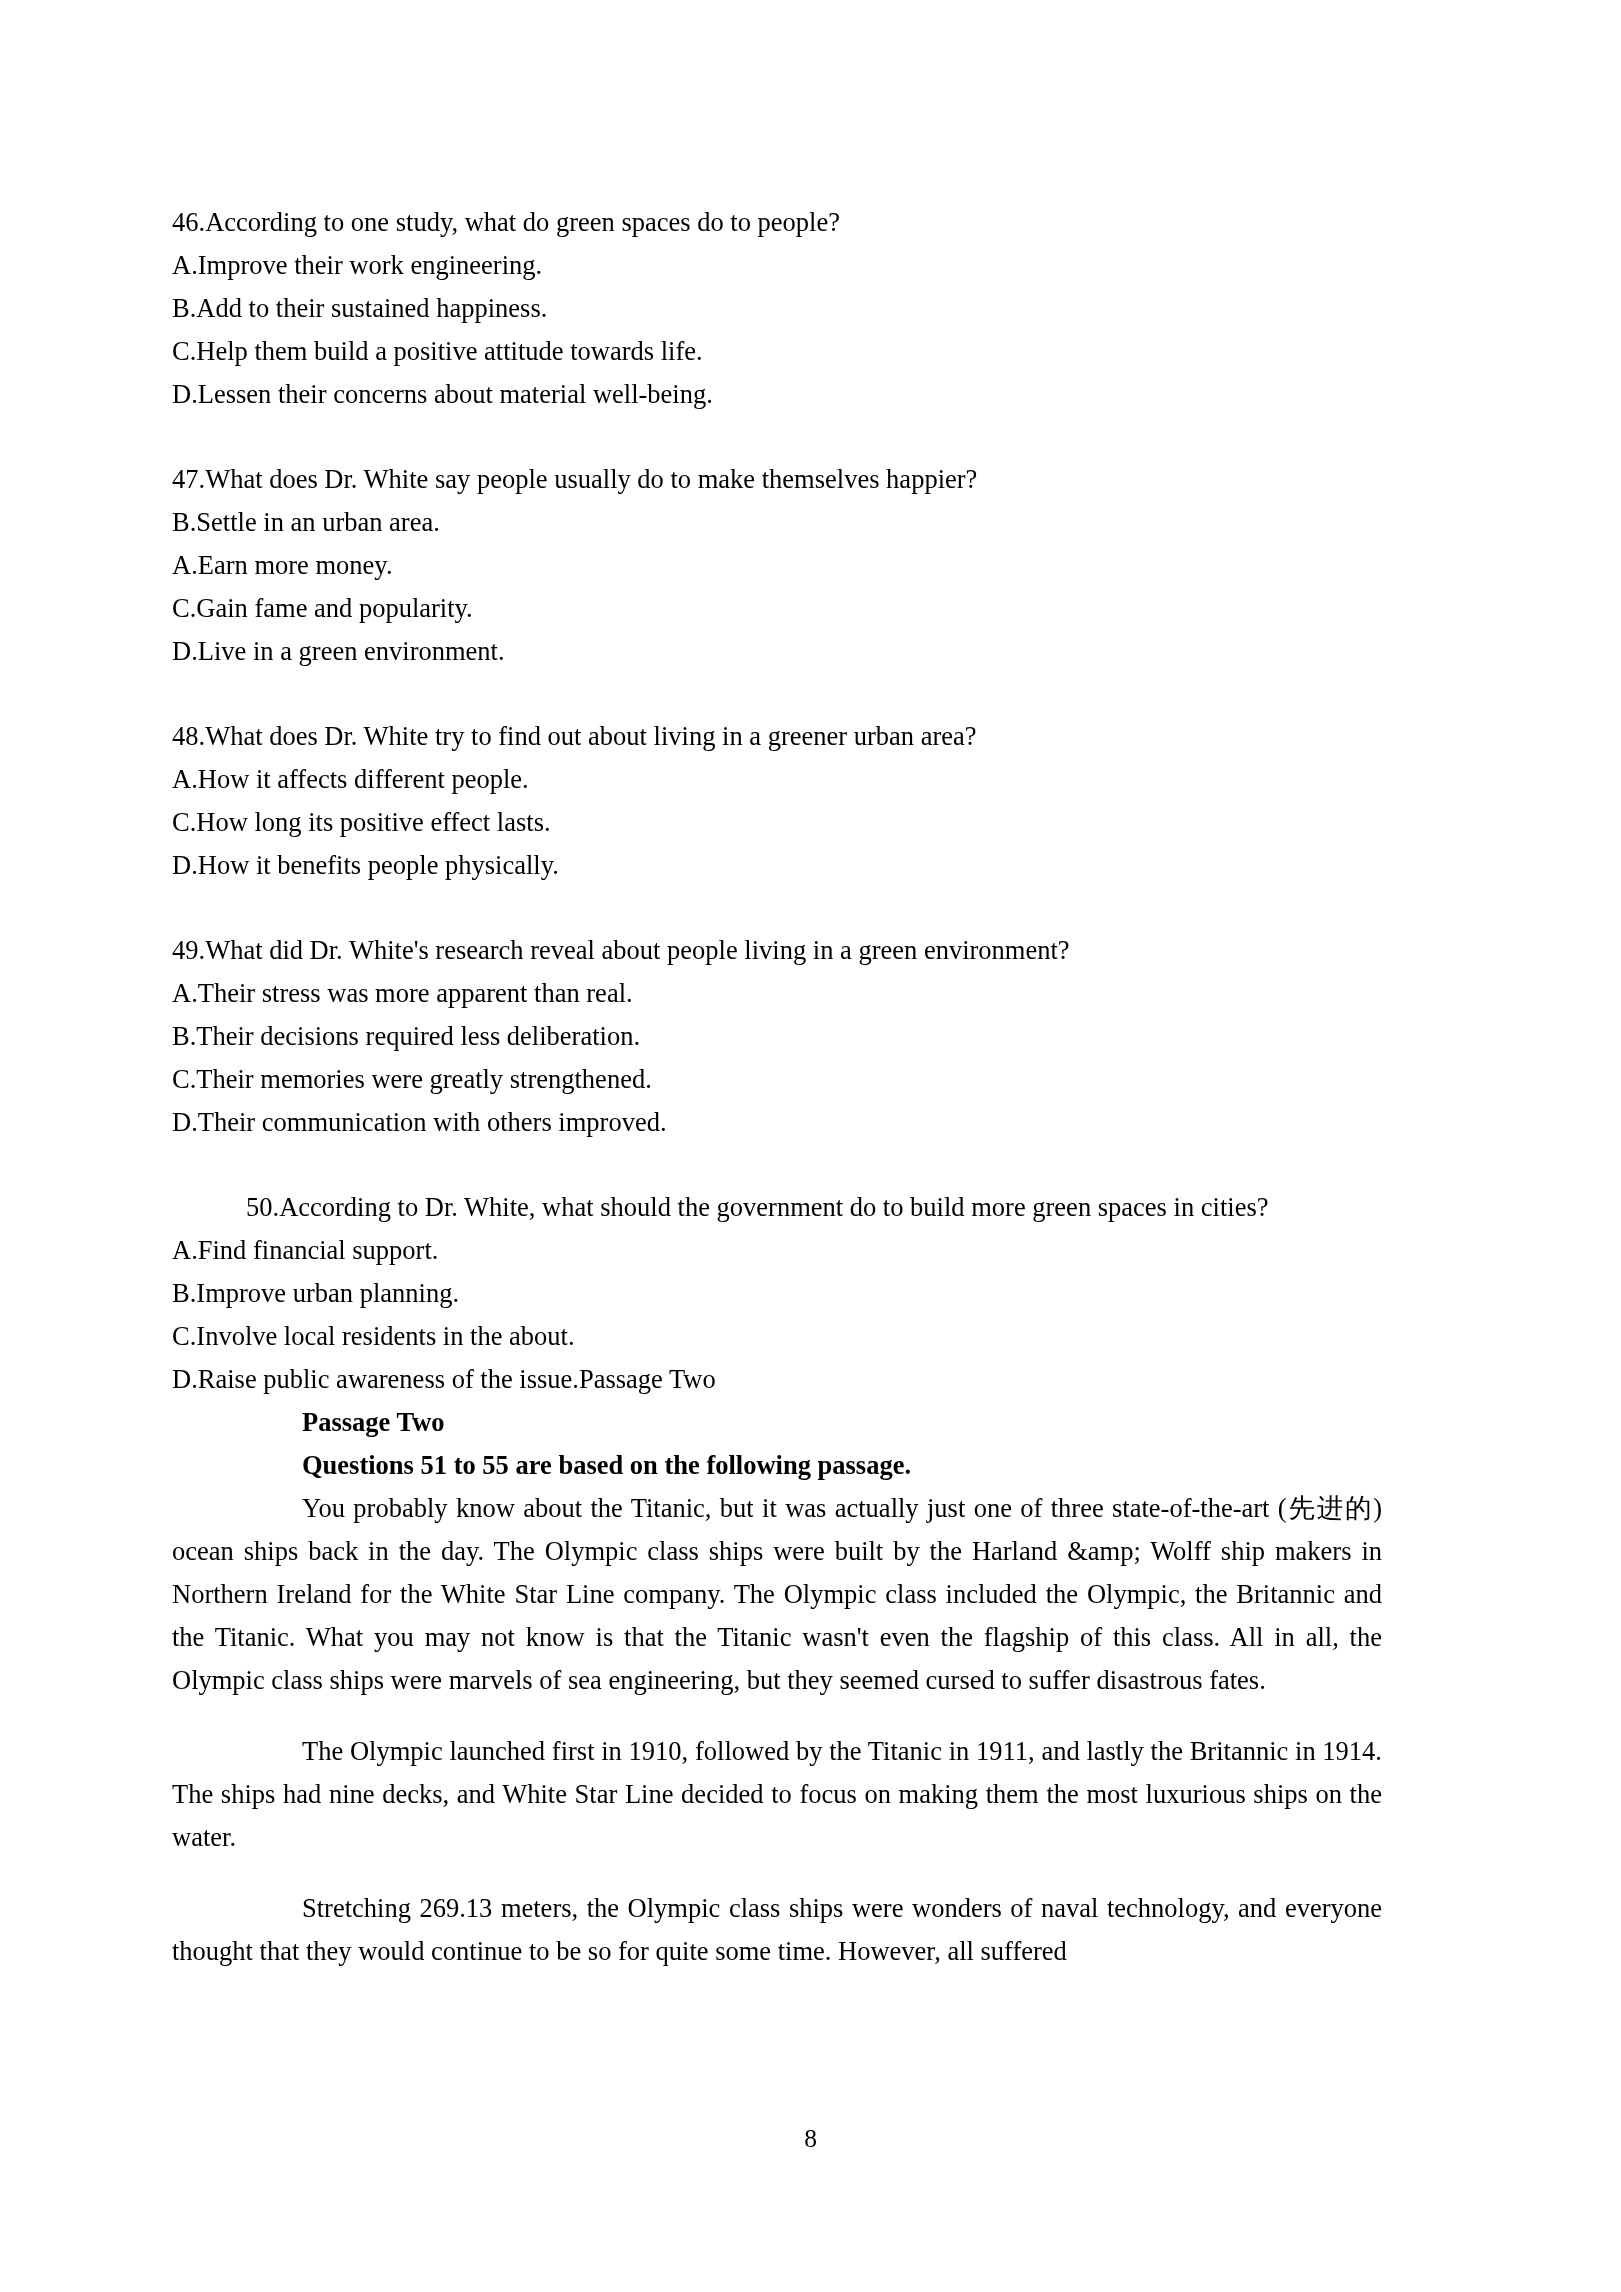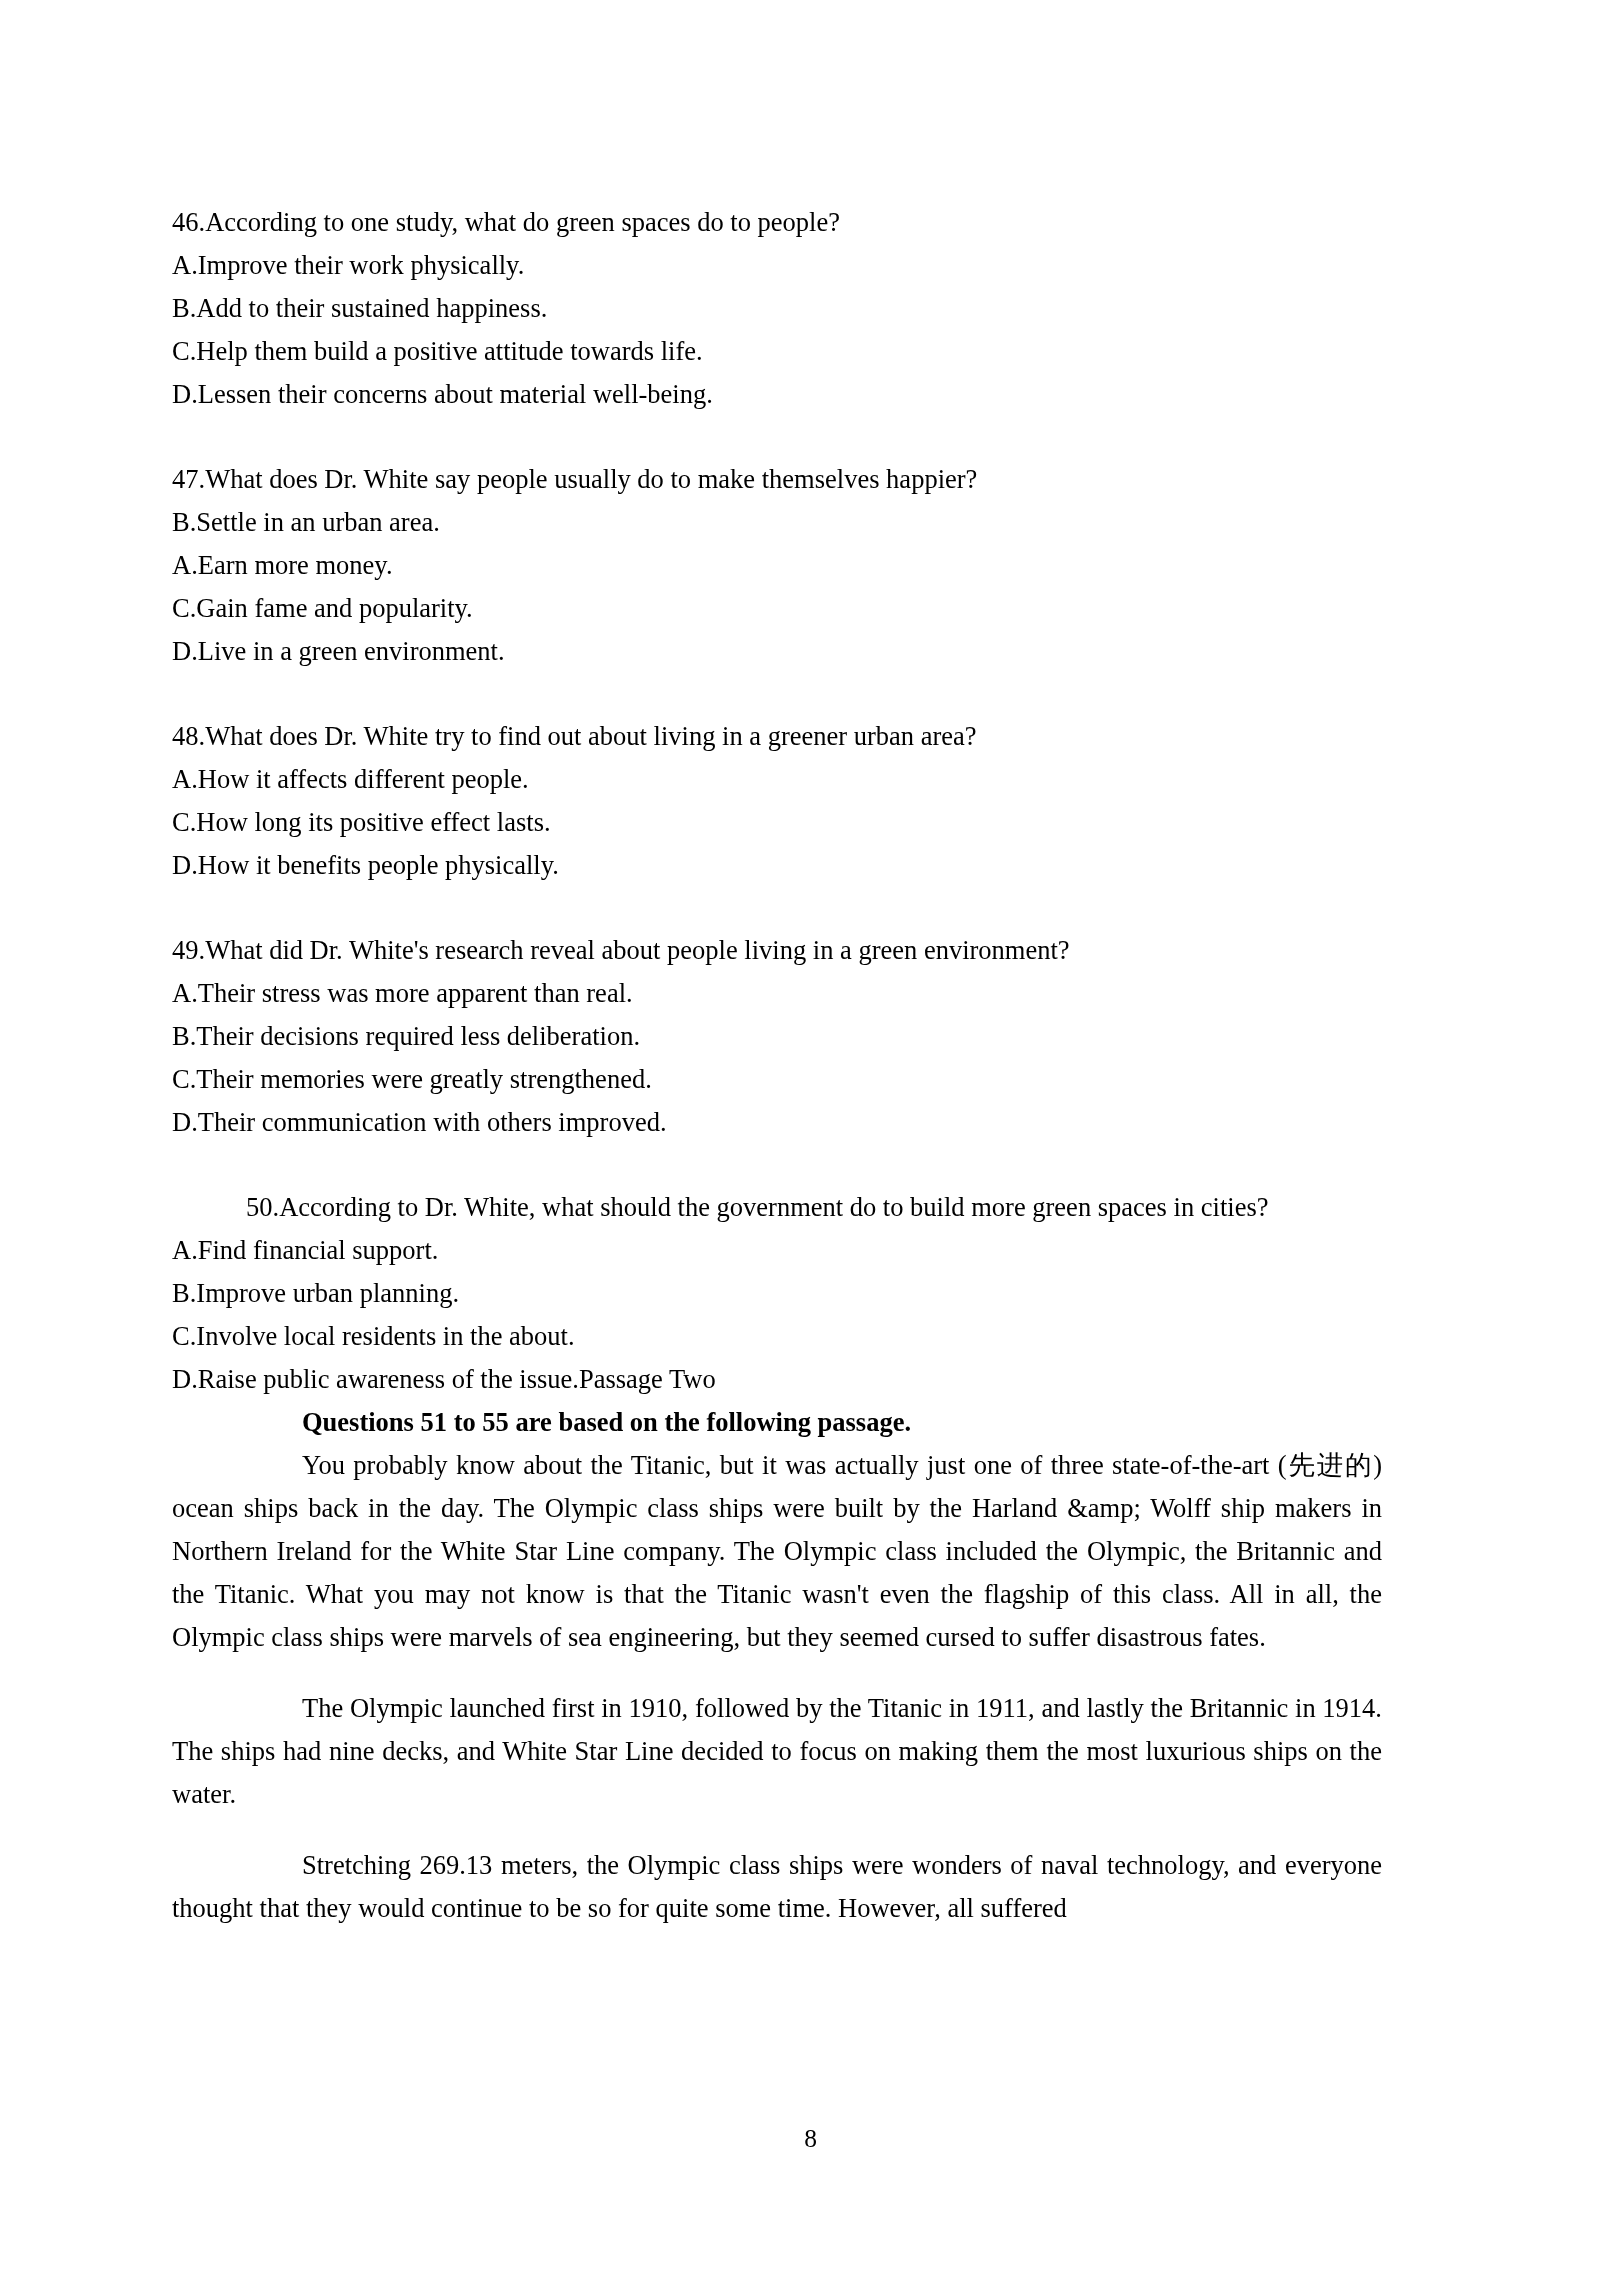--- a/index.html
+++ b/index.html
@@ -42,21 +42,21 @@
   }
 </style>
 </head>
 <body>
 
 <div class="page">
 
   <div>
   <div class="question-block" id="q-46">
     <div class="q-stem">46.According to one study, what do green spaces do to people?</div>
-  <div class="q-option">A.Improve their work physically.</div>
+  <div class="q-option">A.Improve their work engineering.</div>
         <div class="q-option">B.Add to their sustained happiness.</div>
         <div class="q-option">C.Help them build a positive attitude towards life.</div>
         <div class="q-option">D.Lessen their concerns about material well-being.</div>
       </div>
 
   <div class="question-block" id="q-47">
     <div class="q-stem">47.What does Dr. White say people usually do to make themselves happier?</div>
   <div class="q-option">B.Settle in an urban area.</div>
         <div class="q-option">A.Earn more money.</div>
         <div class="q-option">C.Gain fame and popularity.</div>
@@ -81,20 +81,21 @@
   <div class="question-block" id="q-50">
     <div class="q-stem">50.According to Dr. White, what should the government do to build more green spaces in cities?</div>
   <div class="q-option">A.Find financial support.</div>
         <div class="q-option">B.Improve urban planning.</div>
         <div class="q-option">C.Involve local residents in the about.</div>
         <div class="q-option">D.Raise public awareness of the issue.Passage Two</div>
       </div>
 </div>
 
   <div>
+    <div class="passage-heading">Passage Two</div>
     <div class="passage-subheading">Questions 51 to 55 are based on the following passage.</div>
     <div class="passage-para">You probably know about the Titanic, but it was actually just one of three state-of-the-art (先进的) ocean ships back in the day. The Olympic class ships were built by the Harland &amp;amp; Wolff ship makers in Northern Ireland for the White Star Line company. The Olympic class included the Olympic, the Britannic and the Titanic. What you may not know is that the Titanic wasn't even the flagship of this class. All in all, the Olympic class ships were marvels of sea engineering, but they seemed cursed to suffer disastrous fates.</div>
     <div class="passage-para para-spaced">The Olympic launched first in 1910, followed by the Titanic in 1911, and lastly the Britannic in 1914. The ships had nine decks, and White Star Line decided to focus on making them the most luxurious ships on the water.</div>
     <div class="passage-para para-spaced">Stretching 269.13 meters, the Olympic class ships were wonders of naval technology, and everyone thought that they would continue to be so for quite some time. However, all suffered</div>
   </div>
 
 </div>
 
 <div class="page-footer">8</div>
 

